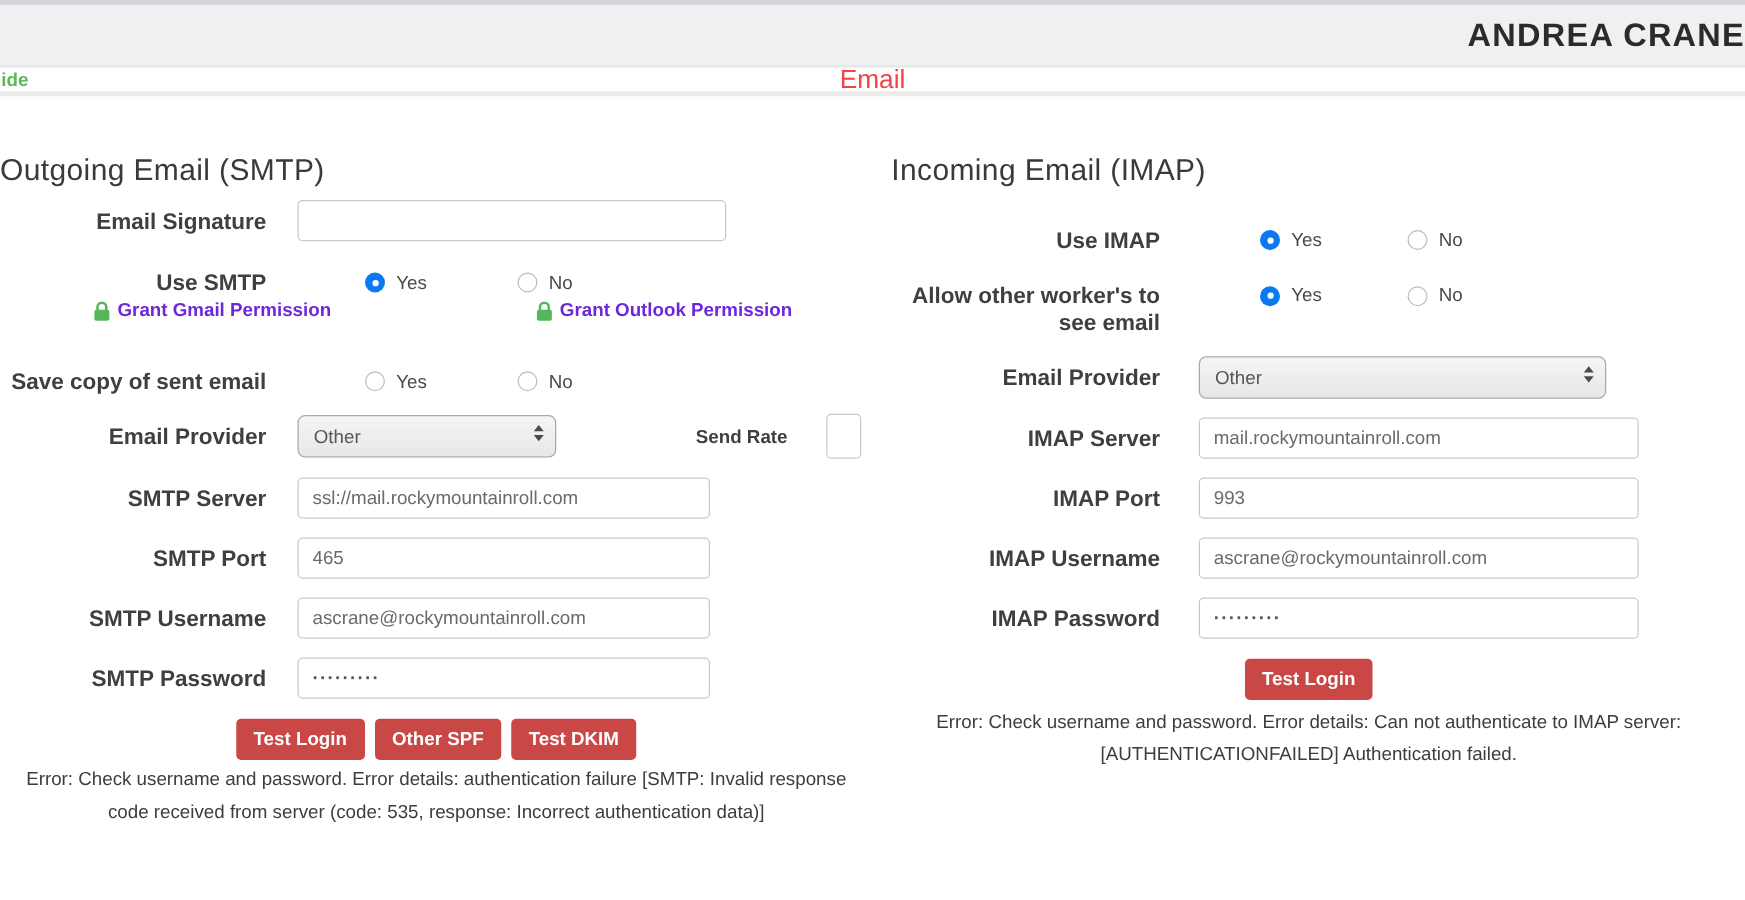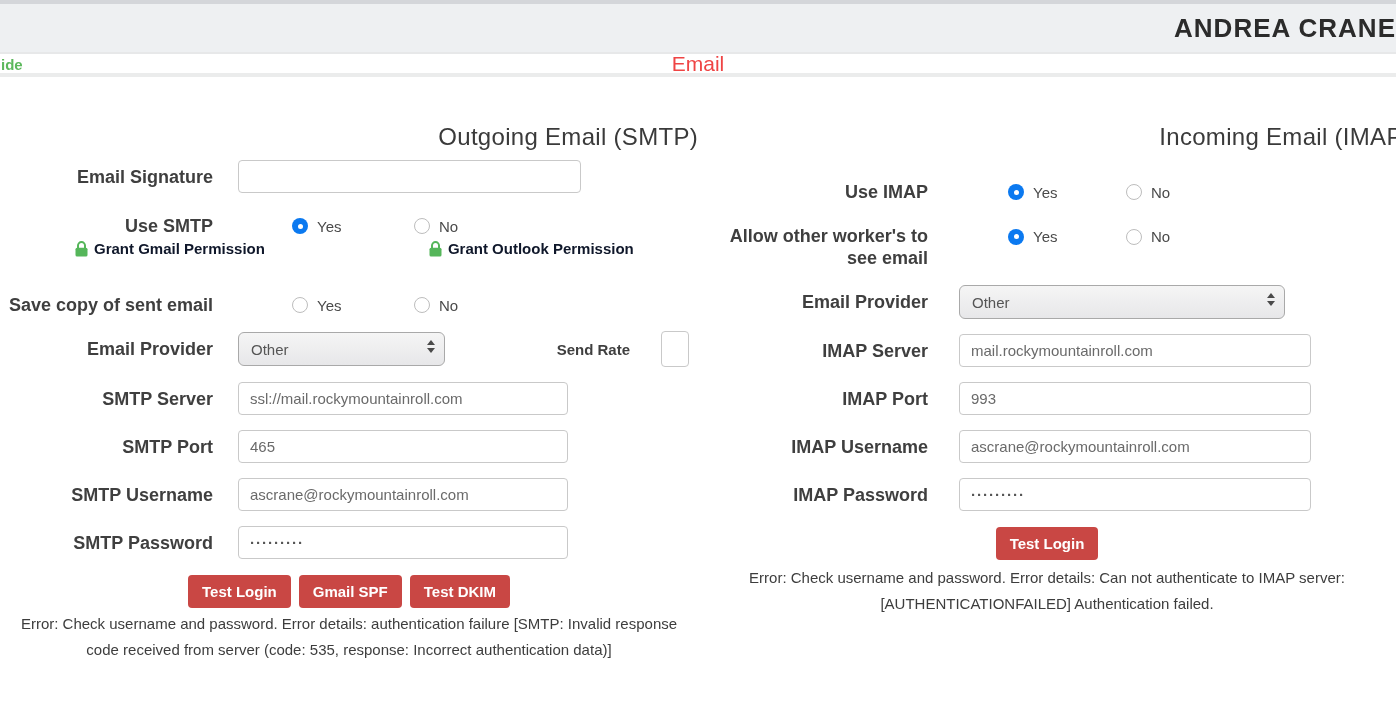--- a/index.html
+++ b/index.html
@@ -11,21 +11,21 @@
   .header { height:48px; background:#eef0f2; display:flex; align-items:center; justify-content:flex-end; }
   .header-title { font-size:26px; font-weight:bold; letter-spacing:1px; color:#2b2b2b; }
   .subbar { height:25px; background:#fff; border-top:2px solid #e7e8e9; border-bottom:4px solid #ebecec;
     position:relative; display:flex; align-items:center; justify-content:center; }
   .left-link { position:absolute; left:1px; top:2px; color:#5cb85c; font-weight:bold; font-size:15px; }
   .page-title { font-size:21px; color:#ef4444; }
 
   
   .content { display:flex; }
   .col { width:698px; }
-  .heading { margin-top:46px; text-align:right; font-size:24px; color:#3a3a3a; font-weight:500;
+  .heading { margin-top:46px; text-align:left; font-size:24px; color:#3a3a3a; font-weight:500;
     letter-spacing:0.3px; line-height:28px; }
   .col-right .heading { position:relative; left:15px; }
 
   .row { display:flex; align-items:center; }
   .row.align-top { align-items:flex-start; }
   .lbl { width:213px; text-align:right; font-weight:bold; font-size:18px; color:#3f3f3f;
     flex:none; line-height:22px; }
   .col-right .lbl { width:230px; }
   .ctl { margin-left:25px; display:flex; align-items:center; }
   .col-right .ctl { margin-left:31px; }
@@ -55,21 +55,21 @@
     border-bottom:5px solid #4a4a4a; margin-bottom:3px; }
   .arr-down { width:0; height:0; border-left:4px solid transparent; border-right:4px solid transparent;
     border-top:5px solid #4a4a4a; }
 
   .send-rate-label { margin-left:111px; width:74px; text-align:right; font-weight:bold;
     font-size:15px; color:#3f3f3f; }
   .send-rate-input { margin-left:31px; width:28px; height:36px; border:1px solid #c9c9c9;
     border-radius:4px; }
 
   .grant-row { display:flex; align-items:center; margin-top:3px; }
-  .grant-link { display:flex; align-items:center; color:#0f172a; font-weight:bold; font-size:15px;
+  .grant-link { display:flex; align-items:center; color:#6d28d9; font-weight:bold; font-size:15px;
     cursor:pointer; }
   .grant-link .lock { margin-right:6px; display:flex; }
   .g1 { margin-left:75px; } .g2 { margin-left:164px; }
 
   .btn-row { display:flex; justify-content:center; gap:8px; }
   .btn { background:#c94744; border:none; border-radius:4px; color:#fff; font-weight:bold;
     font-size:15px; height:33px; padding:0 14px; font-family:"Liberation Sans", sans-serif; cursor:pointer; }
 
   .error { text-align:center; font-size:15px; color:#3d3d3d; line-height:26px; }
   .error-left { margin-top:3px; padding:0 4px; }
@@ -192,21 +192,21 @@
 
     <div class="row m-field">
       <div class="lbl">SMTP Password</div>
       <div class="ctl">
           <input class="txt w-left pw" type="text" value="·········" style="">
         </div>
     </div>
 
     <div class="btn-row m-btns">
       <button class="btn">Test Login</button>
-      <button class="btn">Gmail SPF</button>
+      <button class="btn">Other SPF</button>
       <button class="btn">Test DKIM</button>
     </div>
 
     <p class="error error-left">Error: Check username and password. Error details: authentication failure [SMTP: Invalid response code received from server (code: 535, response: Incorrect authentication data)]</p>
   </div>
 
   <div class="col col-right">
     <h2 class="heading">Incoming Email (IMAP)</h2>
 
     <div class="row m-useimap">

